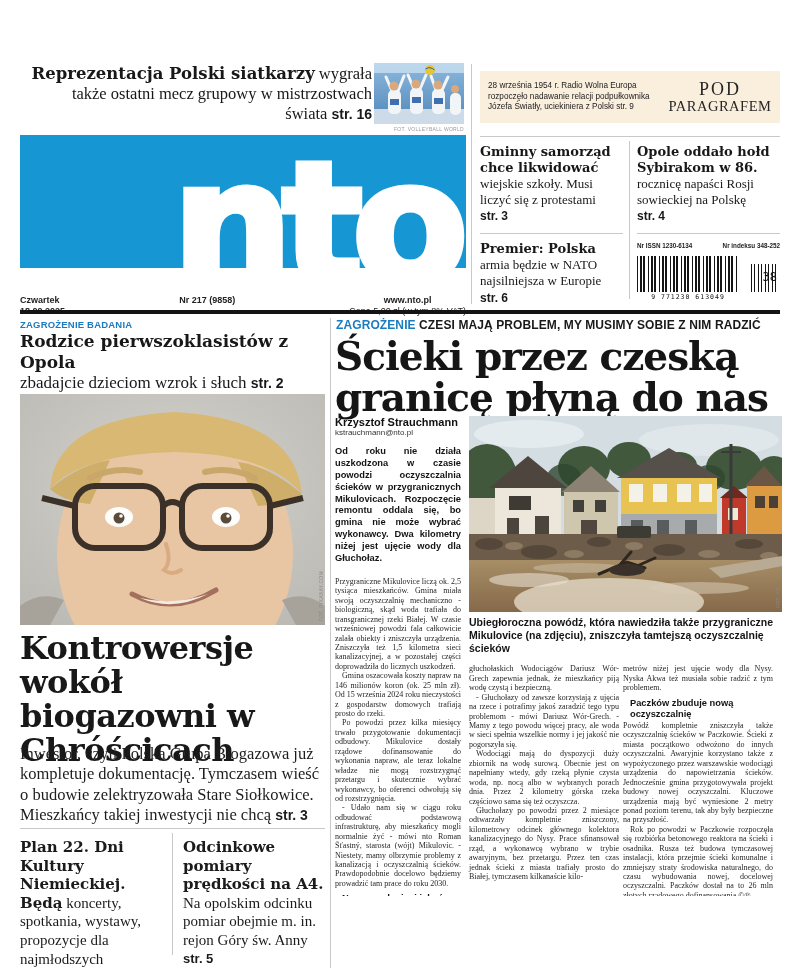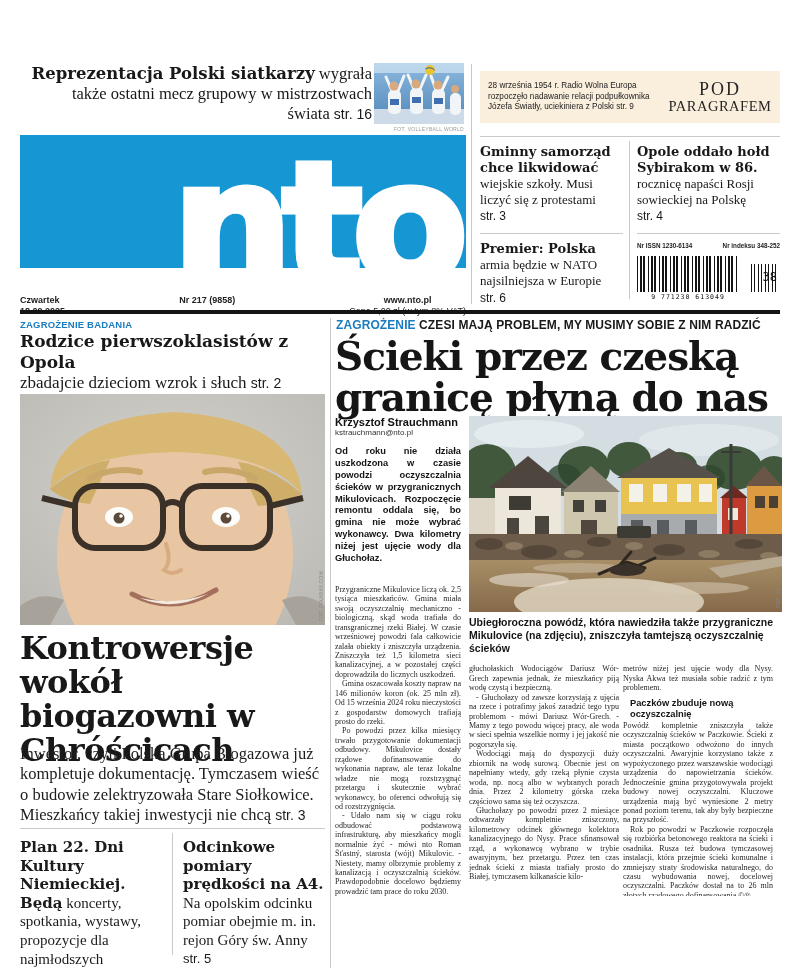--- a/index.html
+++ b/index.html
@@ -1,20 +1,20 @@
 <!DOCTYPE html>
 <html lang="pl"><head>
 <meta charset="utf-8">
 <style>
   html,body{margin:0;padding:0;background:#e9e9e9;}
   #page{position:relative;width:800px;height:968px;background:#ffffff;overflow:hidden;
         font-family:"Liberation Sans",sans-serif;color:#1c1c1c;}
   .abs{position:absolute;}
   .rule{background:#c9c9c9;}
-  .pageref{font-family:"Liberation Sans",sans-serif;font-weight:normal;}
+  .pageref{font-family:"Liberation Sans",sans-serif;font-weight:bold;}
 
   
   .top-teaser{left:28px;top:64px;width:344px;text-align:right;
     font-family:"Liberation Serif",serif;font-size:16.5px;line-height:1.2;color:#181818;}
   .top-teaser b{font-family:"DejaVu Serif",serif;font-weight:bold;}
   .top-teaser .pageref{font-size:14px;}
   .vb-photo{left:374px;top:63px;width:90px;height:61px;overflow:hidden;}
   .vb-credit{left:374px;top:126px;width:90px;font-size:5px;color:#9a9a9a;text-align:right;letter-spacing:.3px;}
 
   .vrule-top{left:471px;top:64px;width:1px;height:240px;}
@@ -92,21 +92,21 @@
 
   
   .a-kicker{left:336px;top:318px;width:448px;font-size:12px;font-weight:bold;letter-spacing:.1px;color:#191919;}
   .a-kicker .lab{color:#1a7cc0;}
   .a-headline{left:335px;top:336px;width:452px;font-family:"DejaVu Serif",serif;font-weight:bold;
     font-size:39px;line-height:1.05;letter-spacing:-1px;color:#151515;}
   .a-body{left:335px;top:416px;width:447px;height:480px;display:flex;overflow:hidden;}
   .a-col1{width:126px;margin-right:8px;flex:none;}
   .byline-name{font-size:11px;font-weight:bold;color:#111;}
   .byline-mail{font-size:8px;color:#333;margin-bottom:9px;}
-  .lead{font-size:9.3px;font-weight:bold;line-height:1.28;text-align:justify;color:#141414;margin-bottom:20px;}
+  .lead{font-size:9.3px;font-weight:bold;line-height:1.28;text-align:justify;color:#141414;margin-bottom:12px;}
   .bodytext p{margin:0;font-family:"Liberation Serif",serif;font-size:8px;line-height:1.18;
     text-align:justify;color:#262626;hyphens:auto;}
   .bodytext p + p{text-indent:7px;}
   .subhead{font-size:9.3px;font-weight:bold;line-height:1.2;margin:5px 0 1px;padding-left:7px;color:#141414;}
   .a-right{flex:1;min-width:0;}
   .flood-photo{width:313px;height:196px;overflow:hidden;position:relative;}
   .caption{font-size:10.5px;font-weight:bold;line-height:1.25;color:#141414;margin-top:4px;}
   .a-cols{display:flex;gap:4px;margin-top:9px;}
   .a-col{width:150px;flex:none;}
 </style>

